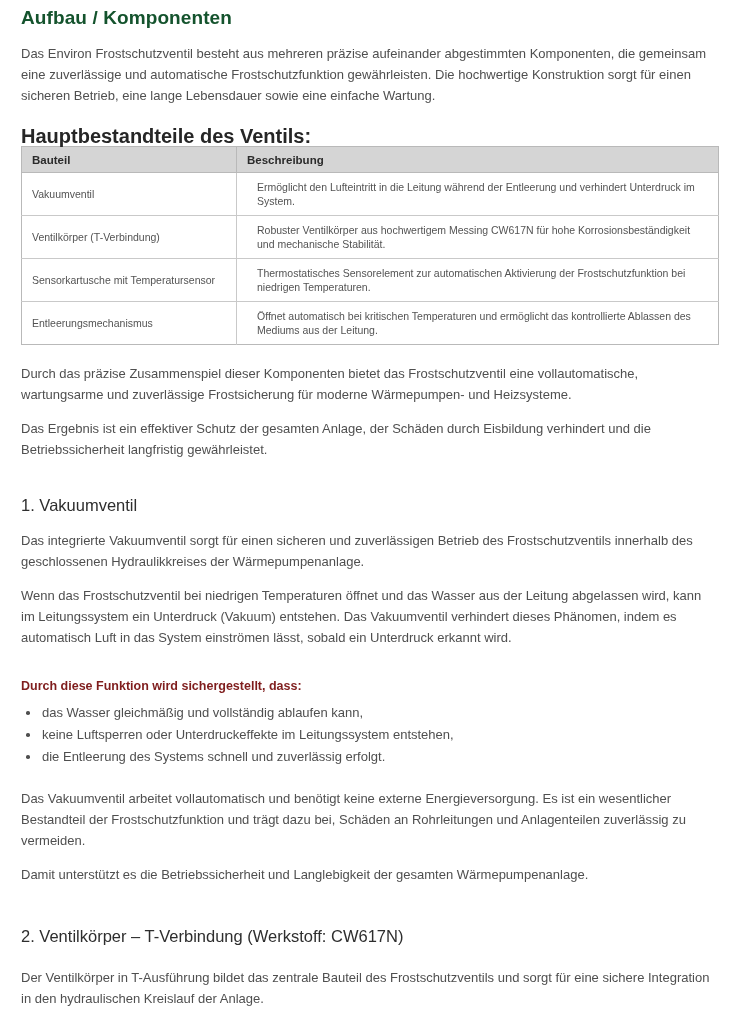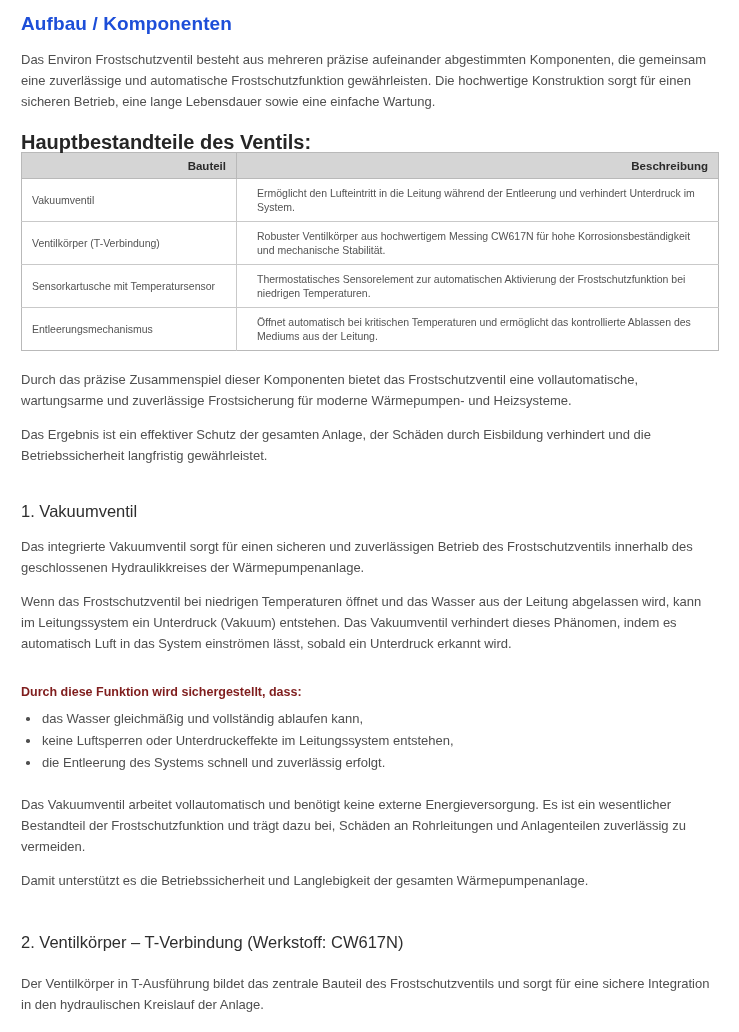--- a/index.html
+++ b/index.html
@@ -20,22 +20,22 @@
     position: relative;
     width: 739px;
     box-sizing: border-box;
     padding: 6px 21px 0 21px;
   }
 
   h1.doc-title {
     font-size: 19px;
     line-height: 24px;
     font-weight: bold;
-    color: #1d4ed8;
-    margin: 6px 0 13px 0;
+    color: #14532d;
+    margin: 0 0 13px 0;
     letter-spacing: 0.1px;
   }
 
   p.body-text {
     font-size: 13px;
     line-height: 21px;
     color: #4f4f4f;
     margin: 0 0 13px 0;
     text-align: left;
     max-width: 700px;
@@ -69,22 +69,22 @@
     color: #2b2b2b;
     font-size: 11.5px;
     font-weight: bold;
     height: 26px;
     padding: 3px 10px;
     border-right: 1px solid #b9b9b9;
     border-bottom: 1px solid #b9b9b9;
     vertical-align: middle;
     box-sizing: border-box;
   }
-  table.components-table thead th.th-part { text-align: right; }
-  table.components-table thead th.th-desc { text-align: right; border-right: none; }
+  table.components-table thead th.th-part { text-align: left; }
+  table.components-table thead th.th-desc { text-align: left; border-right: none; }
 
   table.components-table tbody td {
     font-size: 10.5px;
     line-height: 14px;
     color: #535353;
     padding: 7px 10px 7px 10px;
     border-top: 1px solid #c9c9c9;
     border-right: 1px solid #c9c9c9;
     vertical-align: middle;
     box-sizing: border-box;

